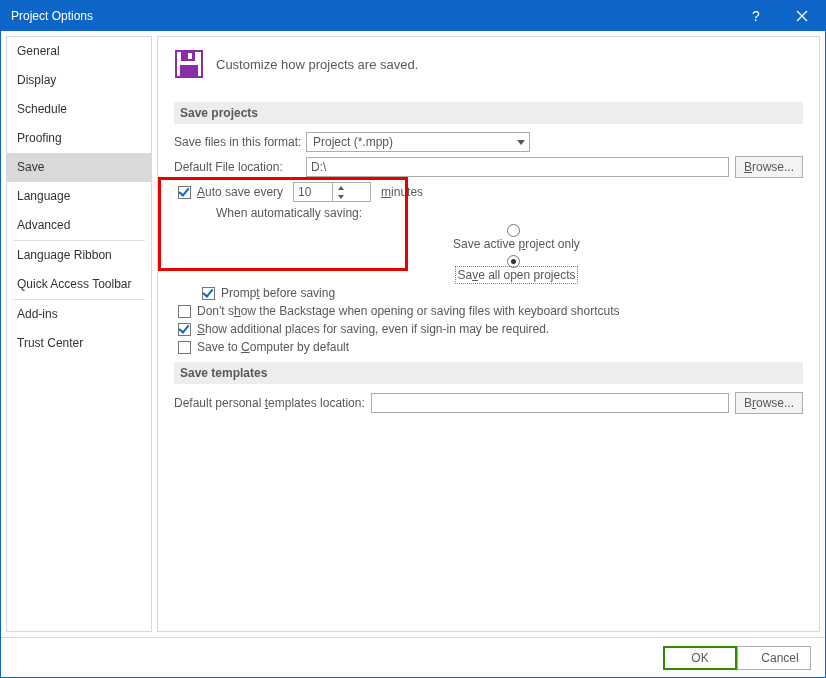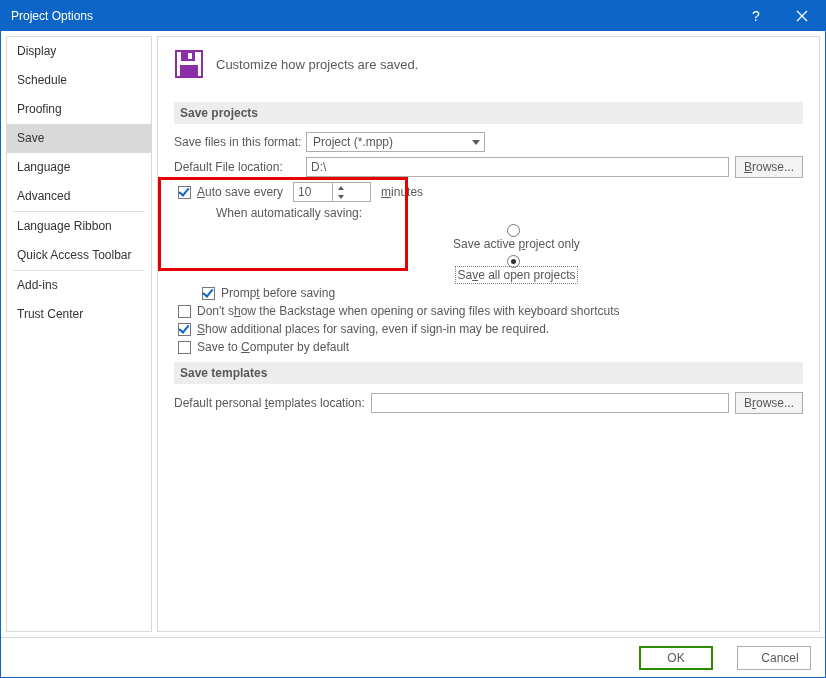--- a/index.html
+++ b/index.html
@@ -108,21 +108,21 @@
     padding: 0 4px;
     font-size: 12px;
     color:#595959;
   }
   .dropdown {
     border:1px solid #adadad;
     height:20px;
     display:flex;
     align-items:center;
     padding:0 4px 0 6px;
-    width:179px;
+    width:224px;
     justify-content:space-between;
     background:#fff;
     color:#595959;
   }
   .dropdown .dd-caret {
     width:0;height:0;border-left:4px solid transparent;border-right:4px solid transparent;border-top:5px solid #595959;margin-left:6px;
   }
   .browse-btn {
     border:1px solid #adadad;
     background:#f3f3f3;
@@ -160,21 +160,21 @@
   .spinner .sp-btn{width:16px;height:9px;display:flex;align-items:center;justify-content:center;}
   .spinner .sp-btn .tri-up{width:0;height:0;border-left:3px solid transparent;border-right:3px solid transparent;border-bottom:4px solid #595959;}
   .spinner .sp-btn .tri-dn{width:0;height:0;border-left:3px solid transparent;border-right:3px solid transparent;border-top:4px solid #595959;}
   .footer {
     height: 40px;
     border-top: 1px solid #d9d9d9;
     display:flex;
     align-items:center;
     justify-content:flex-end;
     padding:0 14px;
-    gap:24px;
+    gap:0;
     background:#fff;
   }
   .footer .btn-ok {
     border:2px solid #2e8b00;
     background:#fff;
     width:74px;height:24px;
     color:#595959;
     display:flex;align-items:center;justify-content:center;
   }
   .footer .btn-cancel {
@@ -197,20 +197,21 @@
     <div class="btn help">?</div>
     <div class="btn close">
       <svg width="12" height="12" viewBox="0 0 12 12">
           <path d="M1 1 L11 11 M11 1 L1 11" stroke="#fff" stroke-width="1.3"></path>
         </svg>
     </div>
   </div>
 
   <div class="body">
     <div class="sidebar">
+      <div class="nav-item"><span>General</span></div>
       <div class="nav-item"><span>Display</span></div>
       <div class="nav-item"><span>Schedule</span></div>
       <div class="nav-item"><span>Proofing</span></div>
       <div class="nav-item selected"><span>Save</span></div>
       <div class="nav-item"><span>Language</span></div>
       <div class="nav-item"><span>Advanced</span></div>
       <div class="sep"></div>
       <div class="nav-item"><span>Language Ribbon</span></div>
       <div class="nav-item"><span>Quick Access Toolbar</span></div>
       <div class="sep"></div>

